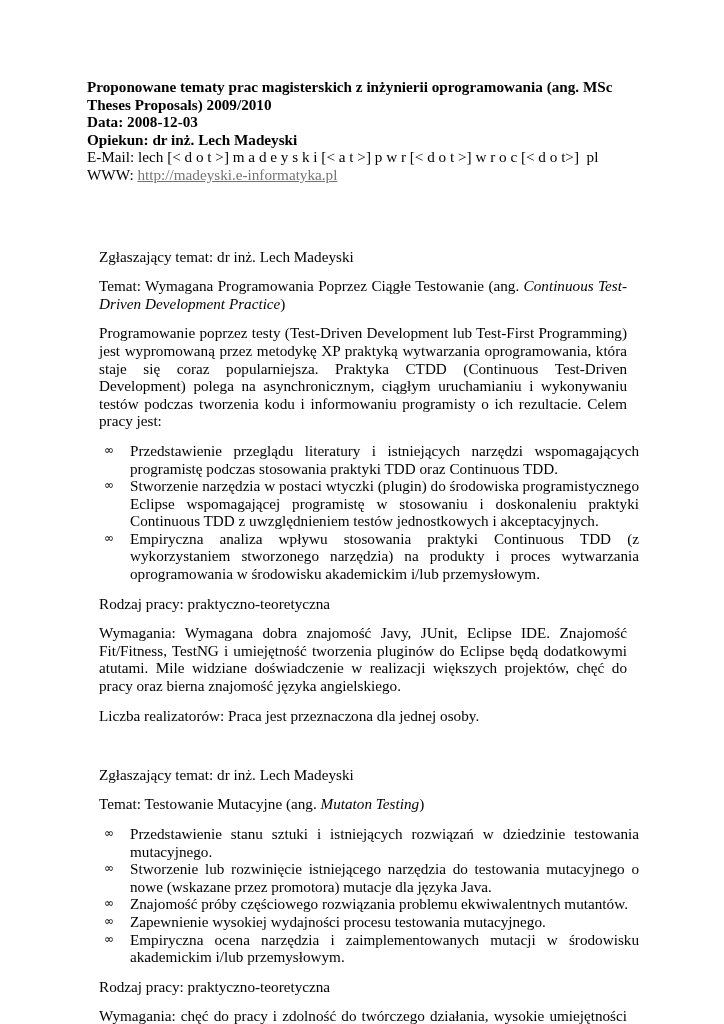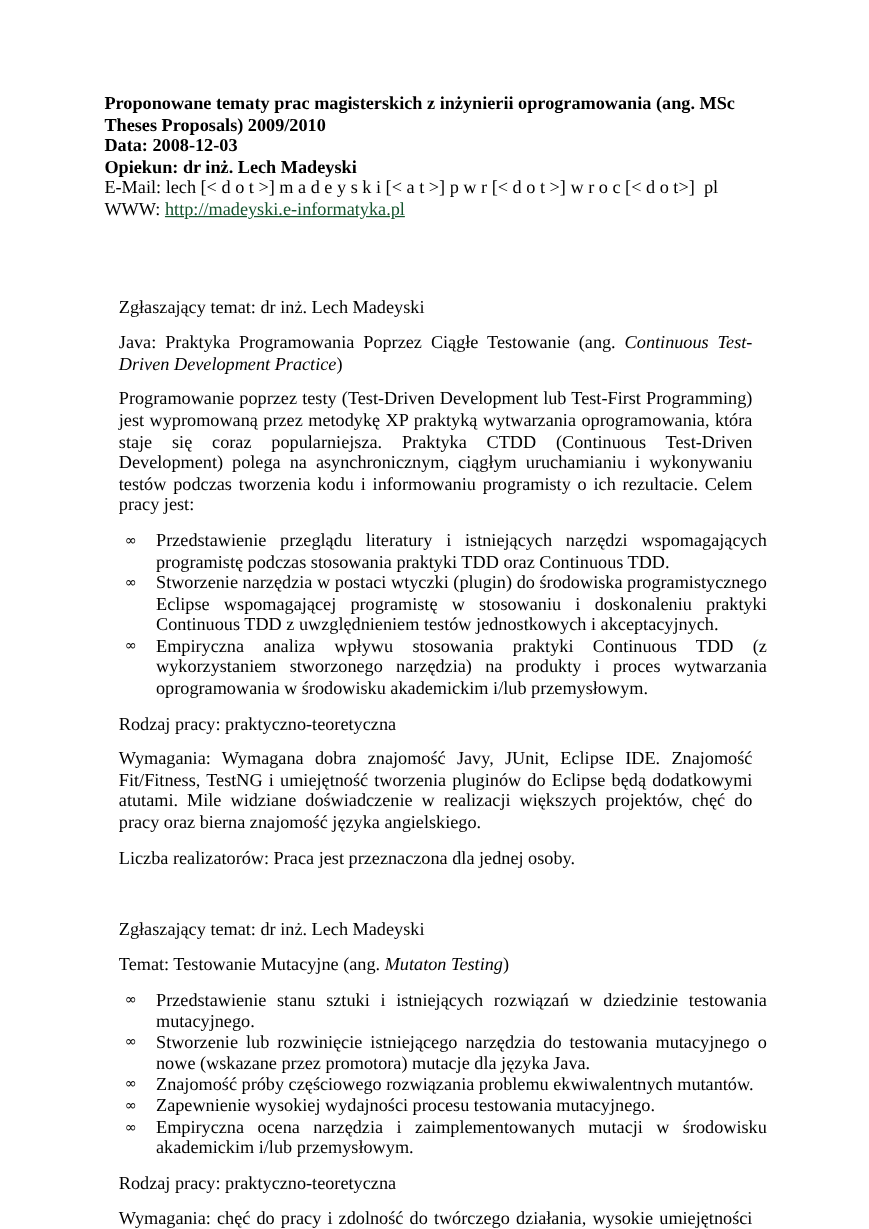--- a/index.html
+++ b/index.html
@@ -8,21 +8,21 @@
     font-family: "Liberation Serif", "DejaVu Serif", serif;
     color: #000000;
     font-size: 15.2px;
     line-height: 17.6px;
   }
   .page {
     position: absolute; left: 87px; top: 78px; width: 552px;
   }
   .header p { margin: 0; }
   .bold { font-weight: bold; }
-  a.link { color: #14532d; text-decoration: underline; }
+  a.link { color: #737373; text-decoration: underline; }
   .spacer-lg { height: 52px; }
   .spacer-md { height: 17.6px; }
   .section p { margin: 12px; text-align: justify; }
   ul.bullets {
     list-style: none; margin: 0; padding: 0 0 0 43px;
   }
   ul.bullets li {
     position: relative; text-align: justify; padding-left: 0;
   }
   ul.bullets li .bullet {
@@ -42,21 +42,21 @@
     <p style="white-space:pre;">E-Mail: lech [&lt; d o t &gt;] m a d e y s k i [&lt; a t &gt;] p w r [&lt; d o t &gt;] w r o c [&lt; d o t&gt;]  pl</p>
     <p>
       <span style="white-space:pre;margin-top:23px;">WWW: </span><a class="link" href="#">http://madeyski.e-informatyka.pl</a>
     </p>
   </div>
 
   <div class="spacer-lg"></div>
 
   <div class="section">
     <p>Zgłaszający temat: dr inż. Lech Madeyski</p>
-    <p><span>Java: Praktyka Programowania Poprzez Ciągłe Testowanie (ang. </span><em>Continuous Test-Driven Development Practice</em><span>)</span></p>
+    <p><span>Temat: Wymagana Programowania Poprzez Ciągłe Testowanie (ang. </span><em>Continuous Test-Driven Development Practice</em><span>)</span></p>
     <p>Programowanie poprzez testy (Test-Driven Development lub Test-First Programming) jest wypromowaną przez metodykę XP praktyką wytwarzania oprogramowania, która staje się coraz popularniejsza. Praktyka CTDD (Continuous Test-Driven Development) polega na asynchronicznym, ciągłym uruchamianiu i wykonywaniu testów podczas tworzenia kodu i informowaniu programisty o ich rezultacie. Celem pracy jest:</p>
     <ul class="bullets">
       <li><span class="bullet">∞</span><span>Przedstawienie przeglądu literatury i istniejących narzędzi wspomagających programistę podczas stosowania praktyki TDD oraz Continuous TDD.</span></li>
       <li><span class="bullet">∞</span><span>Stworzenie narzędzia w postaci wtyczki (plugin) do środowiska programistycznego Eclipse wspomagającej programistę w stosowaniu i doskonaleniu praktyki Continuous TDD z uwzględnieniem testów jednostkowych i akceptacyjnych.</span></li>
       <li><span class="bullet">∞</span><span>Empiryczna analiza wpływu stosowania praktyki Continuous TDD (z wykorzystaniem stworzonego narzędzia) na produkty i proces wytwarzania oprogramowania w środowisku akademickim i/lub przemysłowym.</span></li>
     </ul>
     <p>Rodzaj pracy: praktyczno-teoretyczna</p>
     <p>Wymagania: Wymagana dobra znajomość Javy, JUnit, Eclipse IDE. Znajomość Fit/Fitness, TestNG i umiejętność tworzenia pluginów do Eclipse będą dodatkowymi atutami. Mile widziane doświadczenie w realizacji większych projektów, chęć do pracy oraz bierna znajomość języka angielskiego.</p>
     <p>Liczba realizatorów: Praca jest przeznaczona dla jednej osoby.</p>
   </div>

